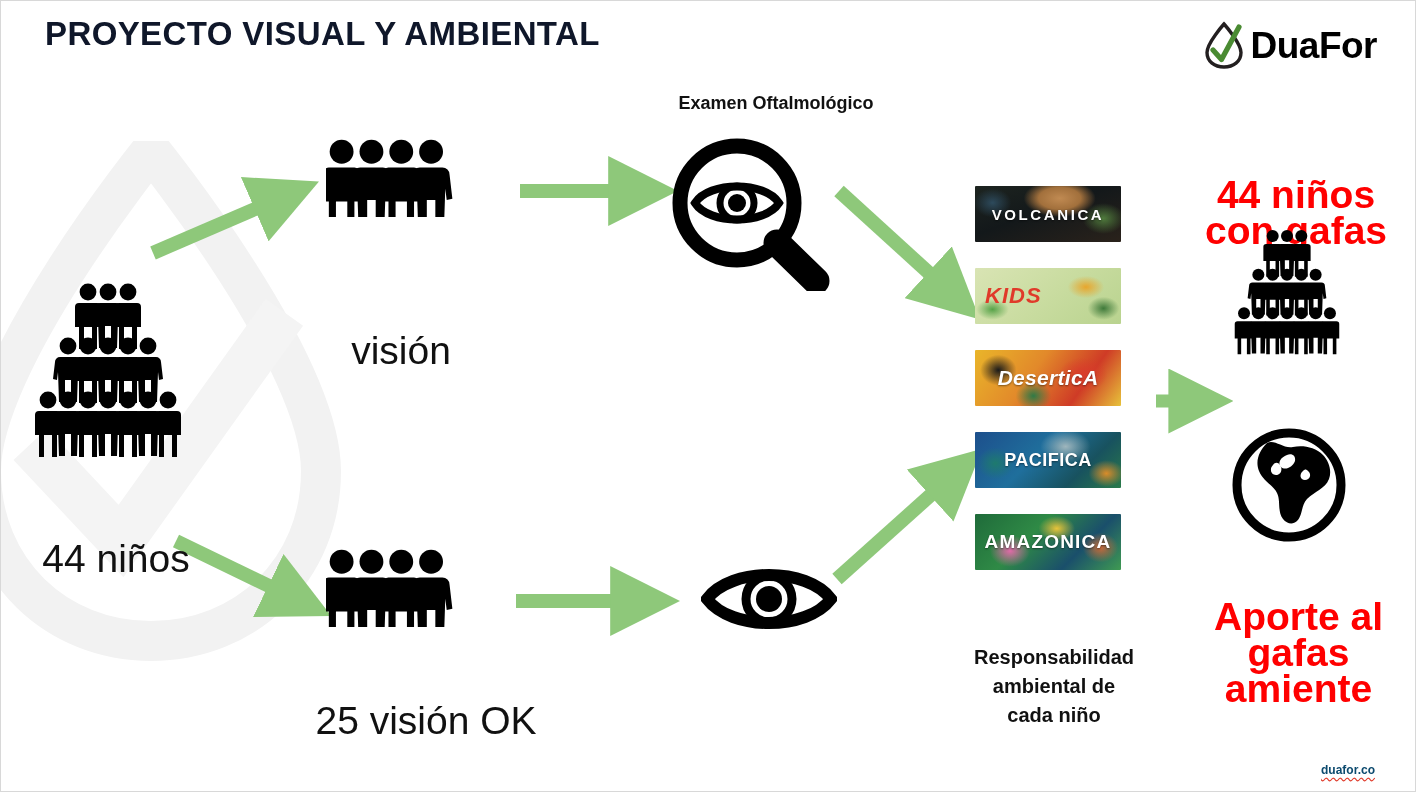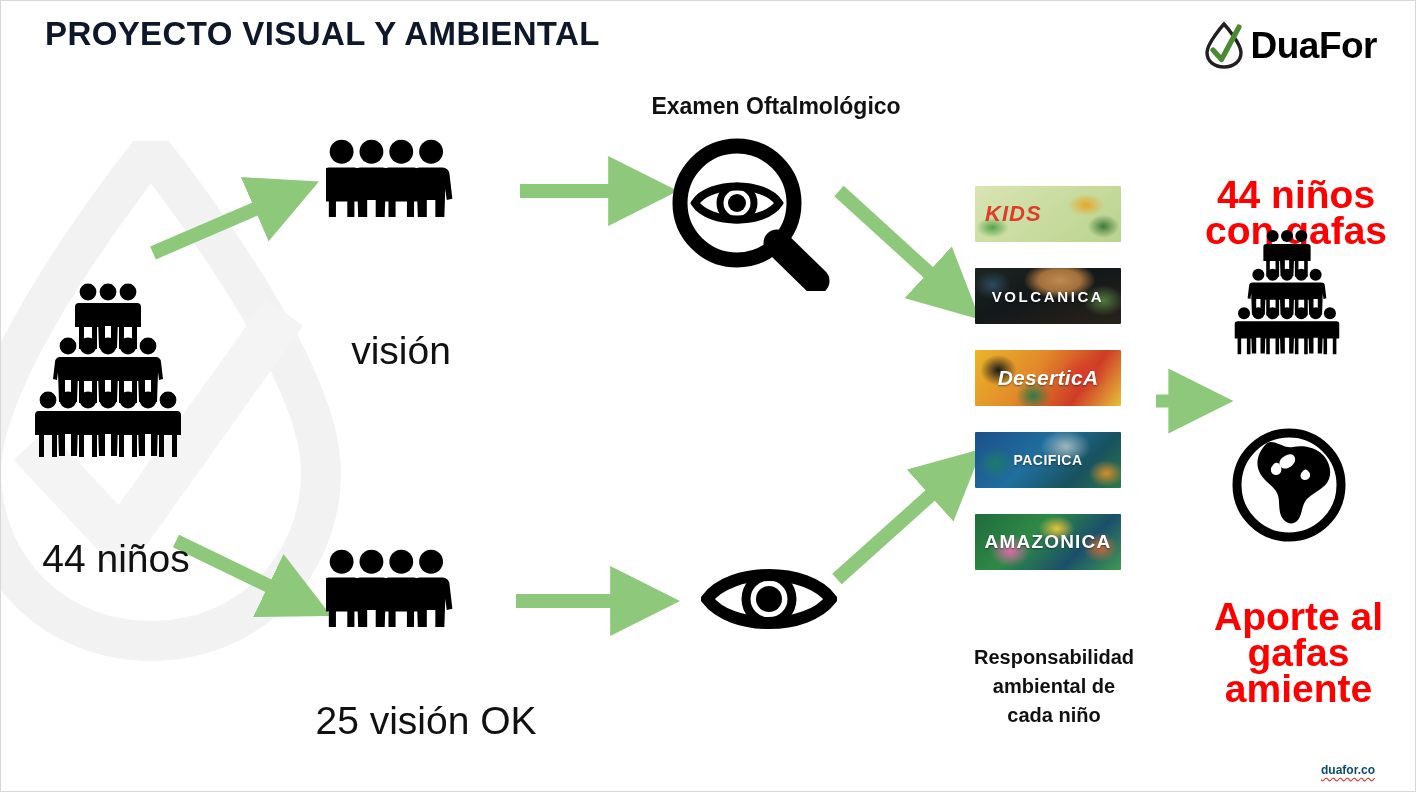--- a/index.html
+++ b/index.html
@@ -55,21 +55,21 @@
   }
 
   
   .lbl{
     position:absolute;
     text-align:center;
     color:#111;
     line-height:1.15;
   }
   .lbl.big{font-size:39px;margin-top:36px;}
-  .lbl.med{font-size:23px;font-weight:bold;}
+  .lbl.med{font-size:18px;font-weight:bold;}
   .lbl.small{font-size:20px;font-weight:bold;}
   .lbl.red{color:#ff0000;font-weight:bold;}
 
   
   .people{position:absolute;}
   .people svg{display:block;}
 
   
   .icon{position:absolute;}
   .icon svg{display:block;}
@@ -142,21 +142,21 @@
     font-size:21px;font-style:italic;letter-spacing:.3px;
   }
   .card-pacifica .card-bg{
     background:
       radial-gradient(ellipse 36px 24px at 62% 26%, #9fb6bd 0%, rgba(159,182,189,0) 70%),
       radial-gradient(ellipse 26px 22px at 14% 56%, #1e7a6e 0%, rgba(30,122,110,0) 72%),
       radial-gradient(ellipse 24px 18px at 90% 74%, #d98c2a 0%, rgba(217,140,42,0) 74%),
       linear-gradient(135deg,#1d4f8c 0%,#1f6f9c 42%,#18525f 72%,#2a7a4a 100%);
   }
   .card-pacifica .card-label{
-    font-size:14px;letter-spacing:.5px;text-align:right;
+    font-size:18px;letter-spacing:.5px;text-align:right;
   }
   .card-amazonica .card-bg{
     background:
       radial-gradient(ellipse 26px 18px at 56% 26%, #e8c43a 0%, rgba(232,196,58,0) 70%),
       radial-gradient(ellipse 28px 22px at 24% 66%, #e06aa8 0%, rgba(224,106,168,0) 72%),
       radial-gradient(ellipse 24px 20px at 86% 60%, #c96a3a 0%, rgba(201,106,58,0) 74%),
       linear-gradient(135deg,#1f6b3a 0%,#2f8a46 38%,#1a4f6b 70%,#3f9a52 100%);
   }
   .card-amazonica .card-label{
     font-size:19px;letter-spacing:1.2px;
@@ -361,27 +361,27 @@
 
   <div class="icon" style="left:700px;top:558px;">
     <svg viewBox="0 0 136 80" width="136" height="80">
       <path d="M6 40 C30 8 106 8 130 40 C106 72 30 72 6 40 Z" fill="none" stroke="#000" stroke-width="12"></path>
       <circle cx="68" cy="40" r="23" fill="none" stroke="#000" stroke-width="9"></circle>
       <circle cx="68" cy="40" r="13" fill="#000"></circle>
     </svg>
   </div>
 
   <div class="cards">
+    <div class="card card-volcanica">
+      <div class="card-bg"></div>
+      <div class="card-label">VOLCANICA</div>
+    </div>
     <div class="card card-kids">
       <div class="card-bg"></div>
       <div class="card-label">KIDS</div>
-    </div>
-    <div class="card card-volcanica">
-      <div class="card-bg"></div>
-      <div class="card-label">VOLCANICA</div>
     </div>
     <div class="card card-desertica">
       <div class="card-bg"></div>
       <div class="card-label">DeserticA</div>
     </div>
     <div class="card card-pacifica">
       <div class="card-bg"></div>
       <div class="card-label">PACIFICA</div>
     </div>
     <div class="card card-amazonica">

